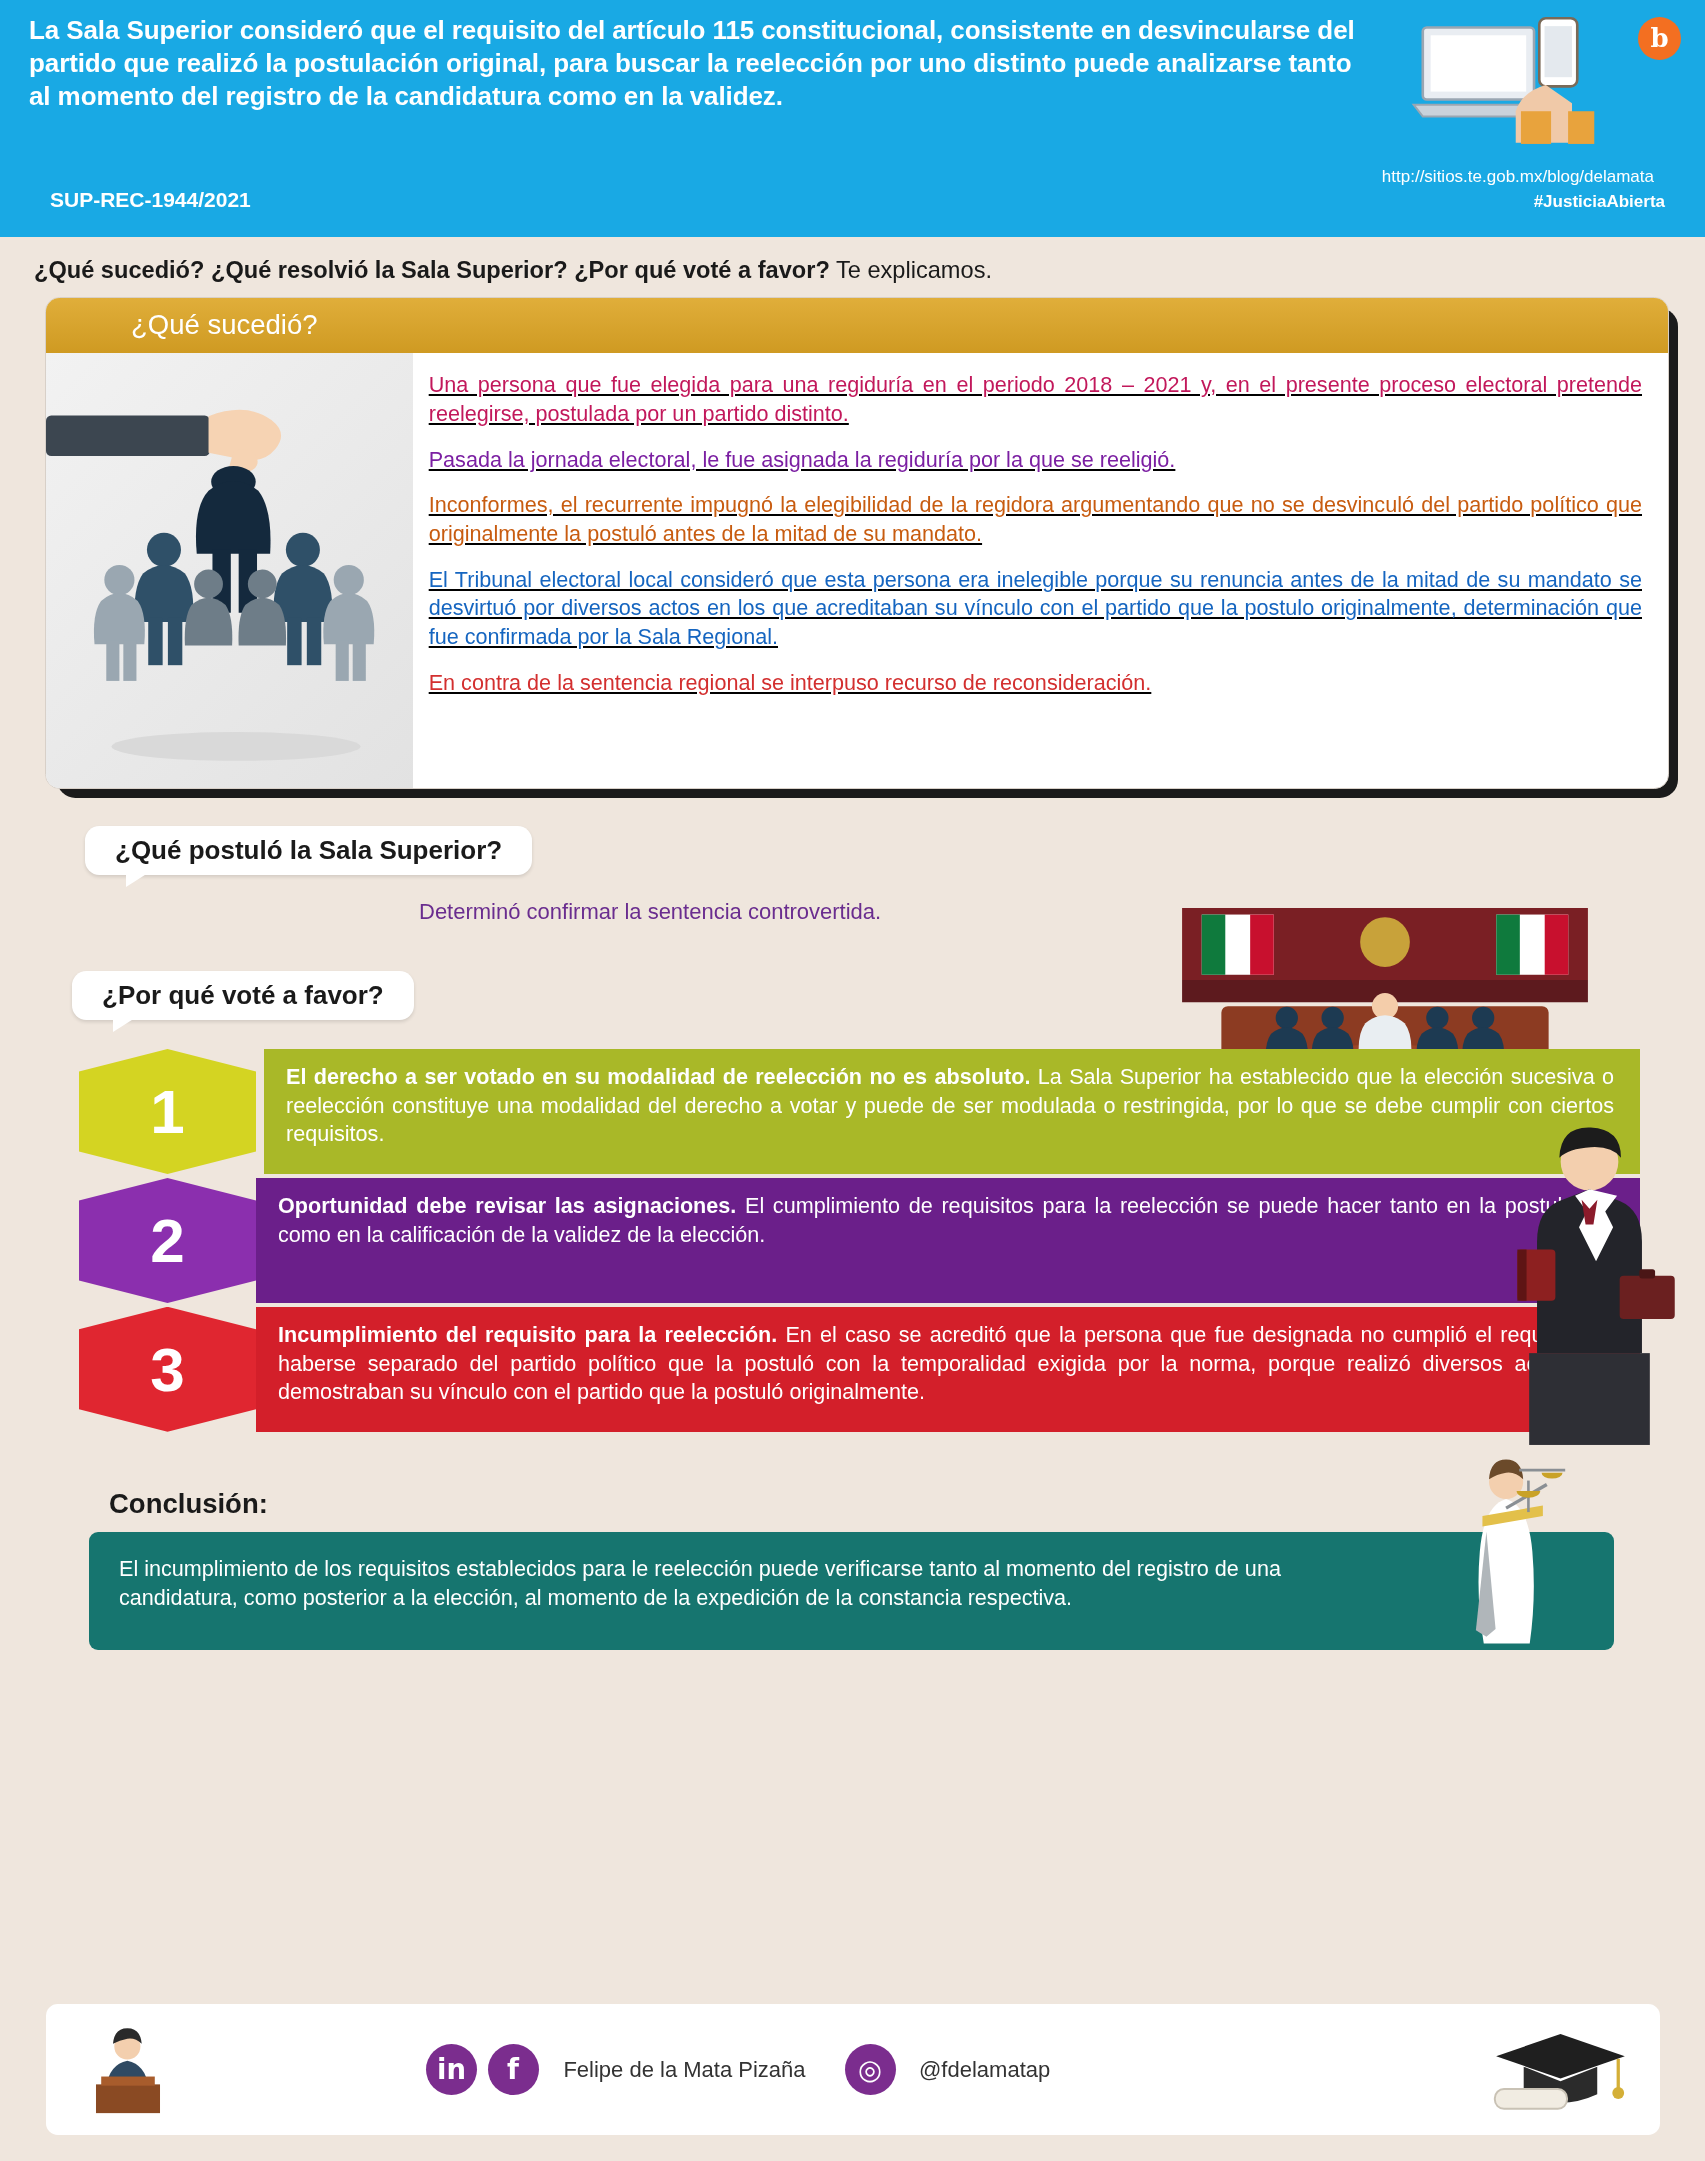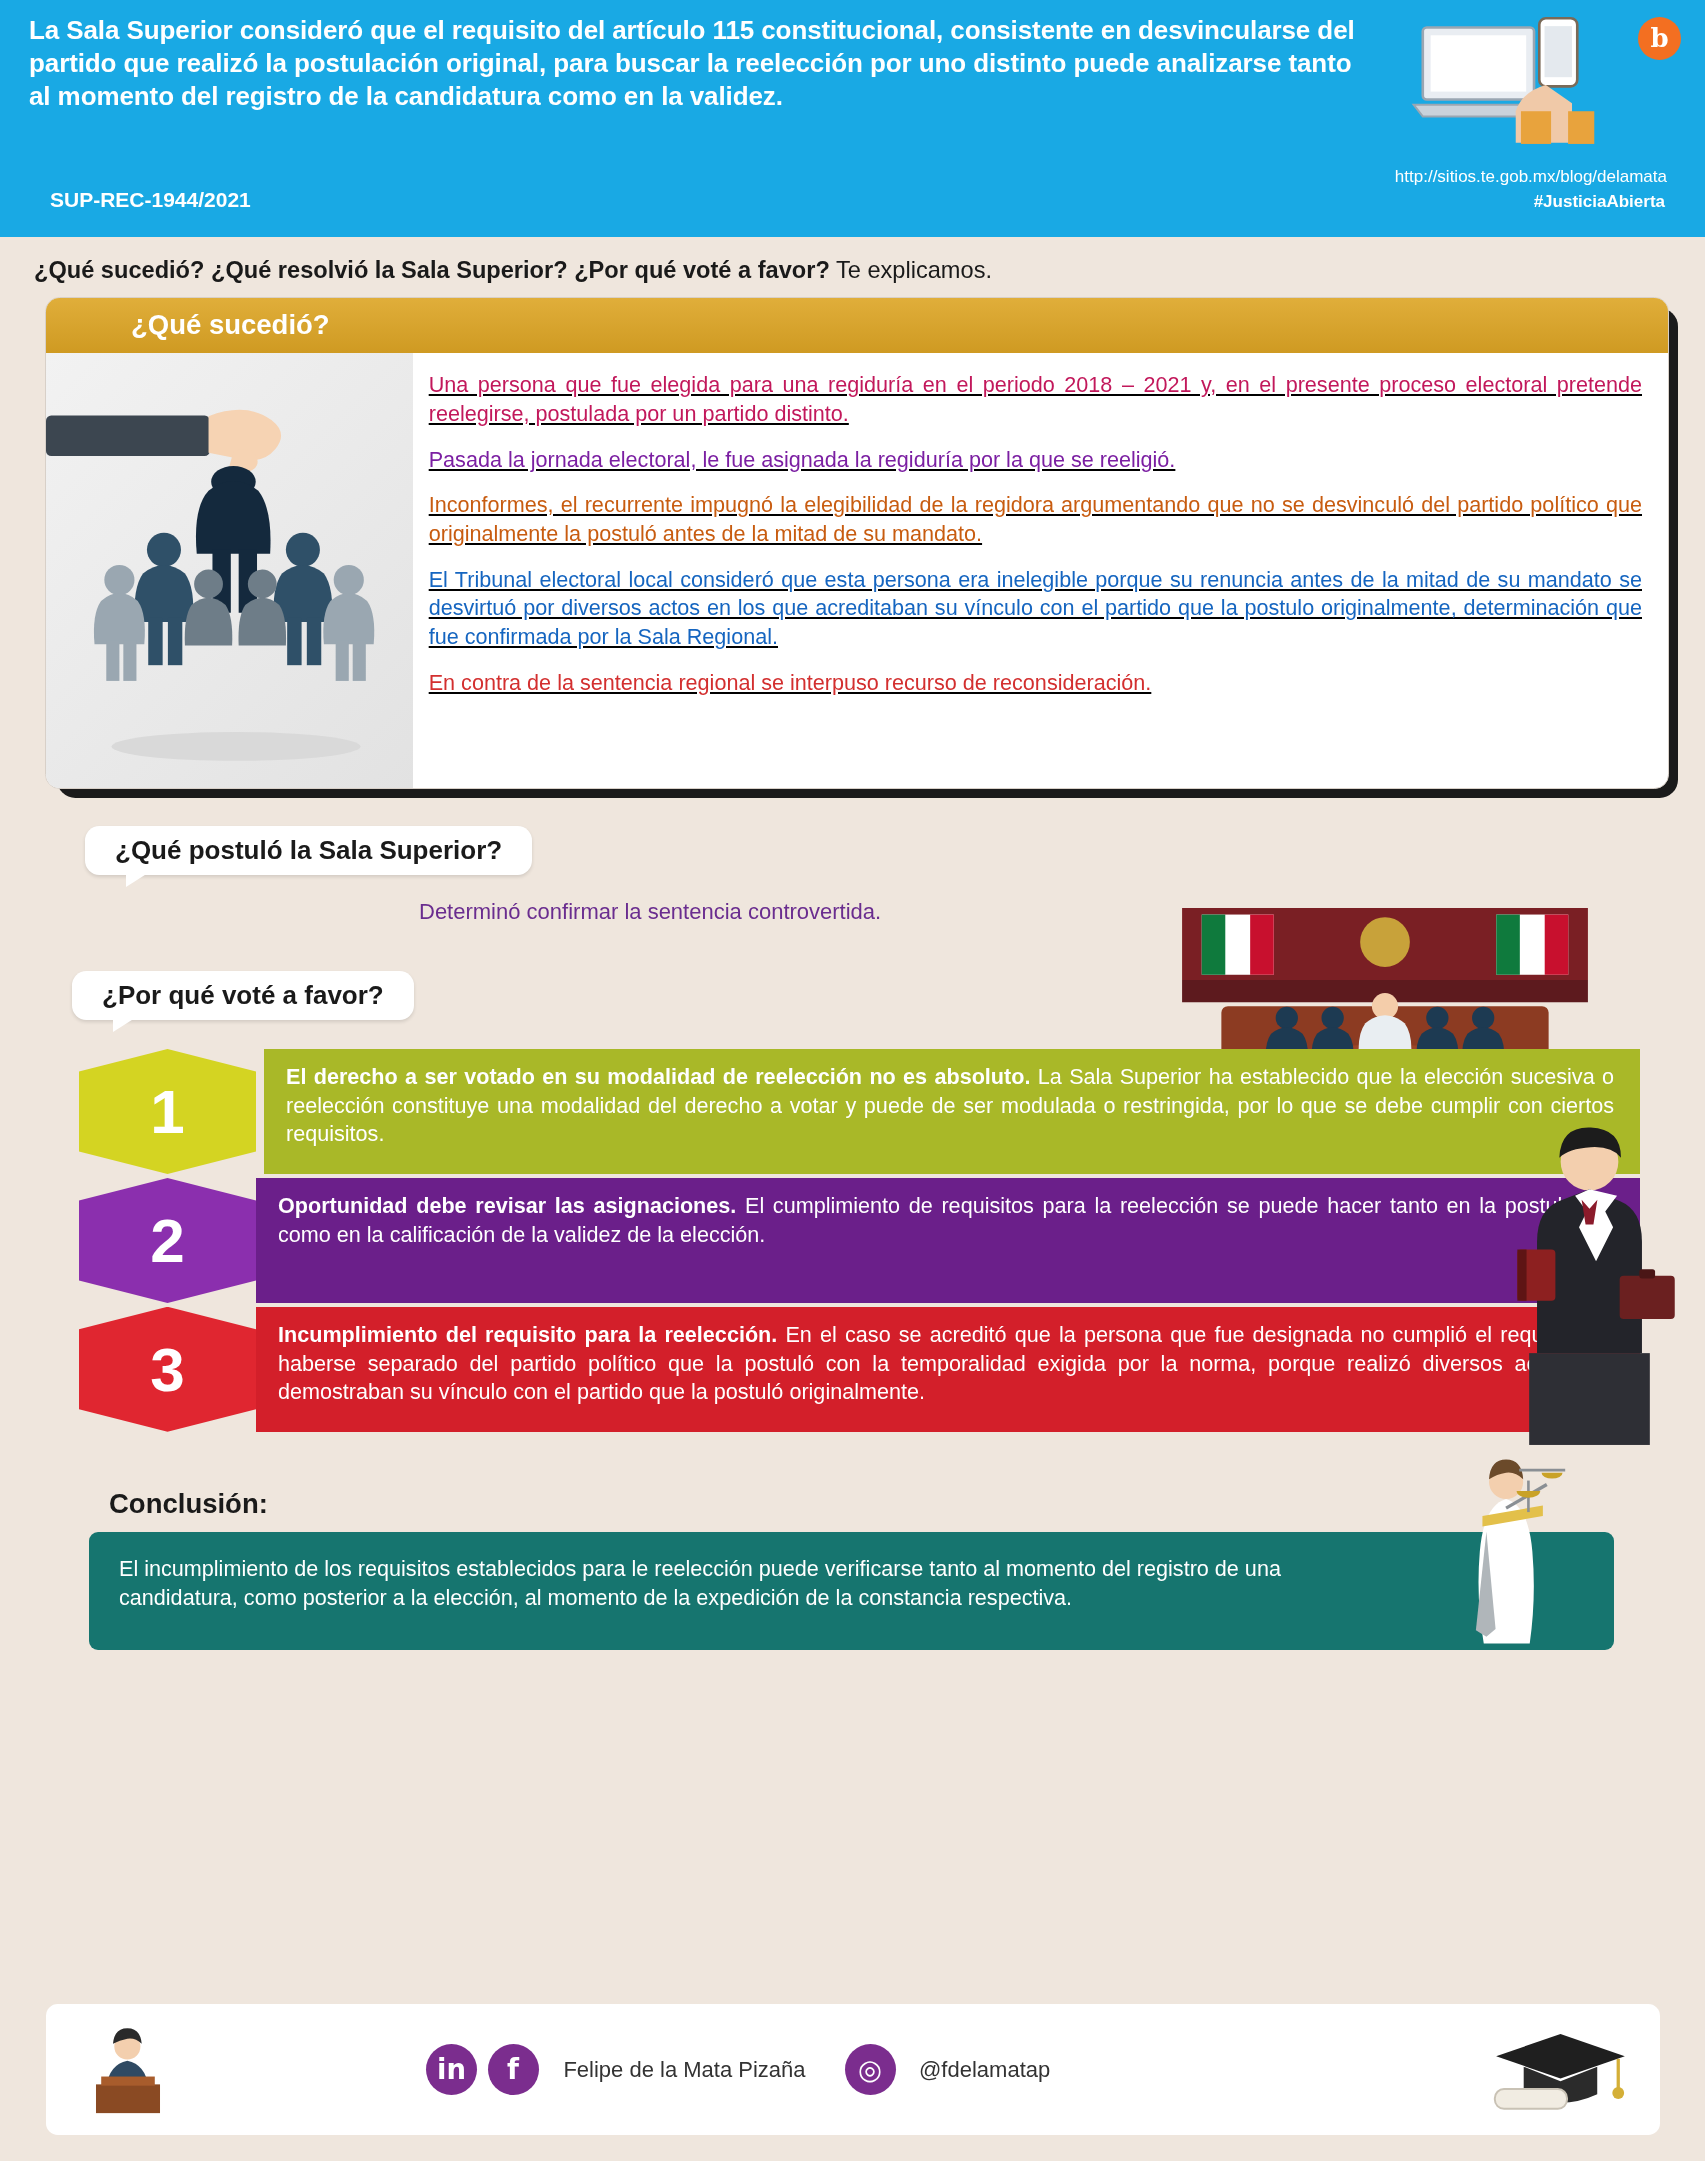--- a/index.html
+++ b/index.html
@@ -32,21 +32,21 @@
   .header-case {
     position: absolute;
     left: 50px;
     bottom: 25px;
     color: #ffffff;
     font-size: 21px;
     font-weight: bold;
   }
   .header-url {
     position: absolute;
-    right: 39px;
+    right: 52px;
     bottom: 50px;
     color: #ffffff;
     font-size: 17px;
     text-align: right;
     width: 459px;
   }
   .header-hash {
     position: absolute;
     right: 41px;
     bottom: 25px;
@@ -107,21 +107,21 @@
   .card-head {
     background: linear-gradient(to bottom,#e0ae3a,#cf9a22);
     height: 55px;
     display: flex;
     align-items: center;
     padding-left: 85px;
   }
   .card-head span {
     color: #ffffff;
     font-size: 27.5px;
-    font-weight: bold;
+    font-weight: normal;
   }
   .card-body { display: flex; }
   .card-illo {
     width: 367px;
     background: linear-gradient(135deg,#f2f2f2,#e2e2e2);
     position: relative;
   }
   .card-text {
     flex: 1;
     padding: 18.4px 26px 22px 15.7px;

